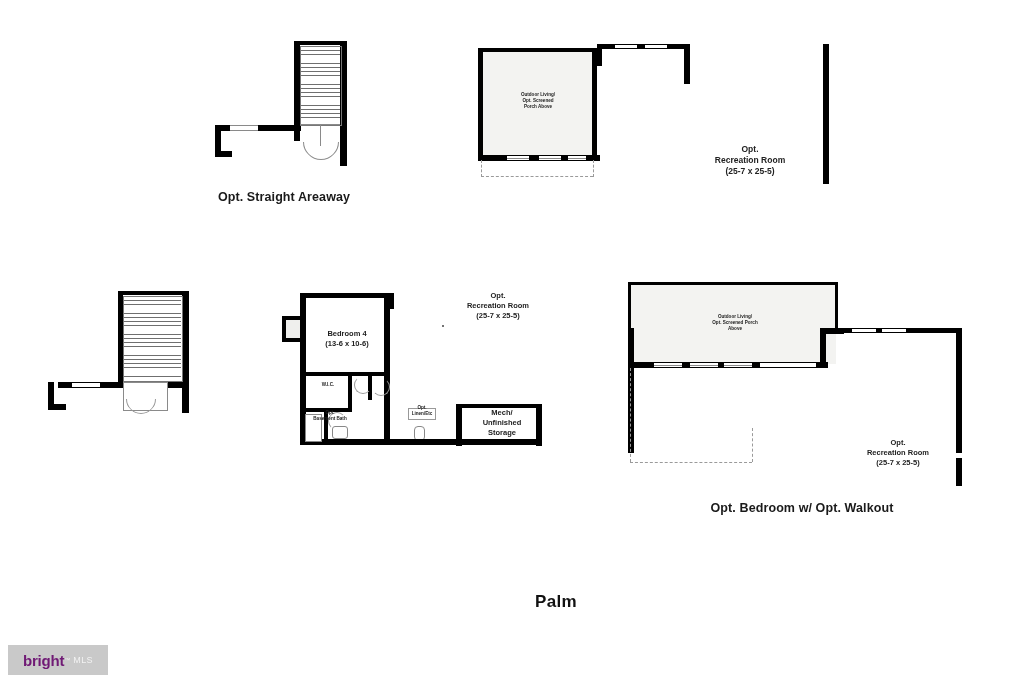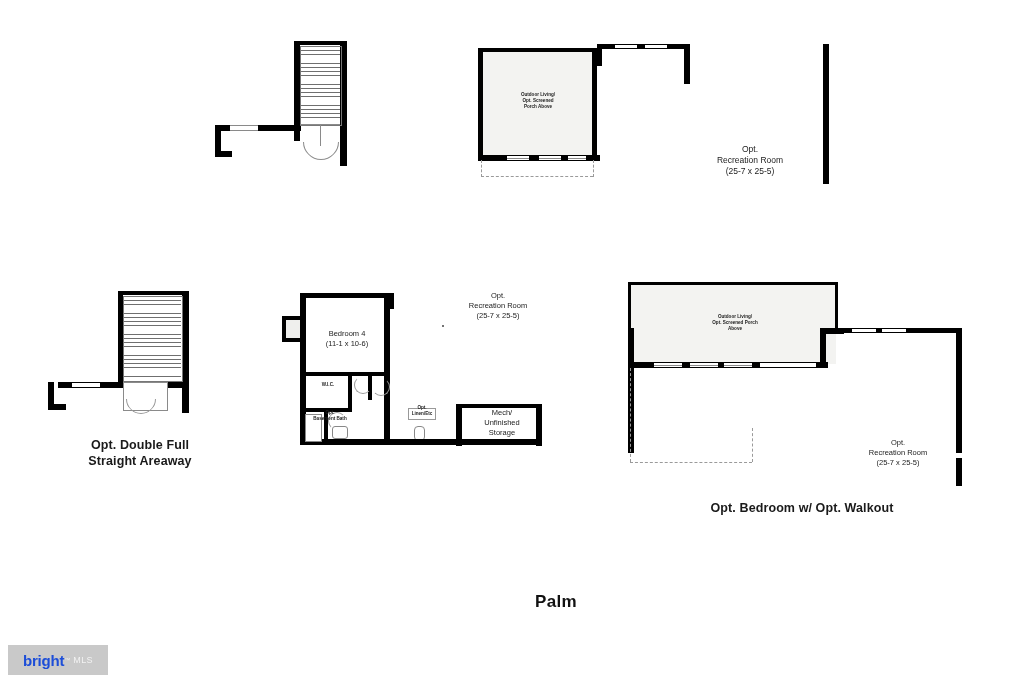--- a/index.html
+++ b/index.html
@@ -28,21 +28,21 @@
     font-size: 12.5px;
     font-weight: 700;
     color: #1a1a1a;
     line-height: 1.25;
     letter-spacing: 0.1px;
   }
   .roomlabel {
     position: absolute;
     text-align: center;
     font-size: 8.5px;
-    font-weight: 400;
+    font-weight: 700;
     color: #222;
     line-height: 1.3;
     white-space: pre-line;
   }
   .roomlabel.tiny {
     font-size: 4.6px;
     font-weight: 700;
     line-height: 1.35;
   }
   .roomlabel.mini {
@@ -126,21 +126,21 @@
     width: 100px;
     height: 30px;
     background: #c9c9c9;
     display: flex;
     align-items: center;
     justify-content: center;
   }
   .logo-text {
     font-size: 15px;
     font-weight: 700;
-    color: #1d4ed8;
+    color: #701a75;
     letter-spacing: -0.2px;
   }
   .logo-sub {
     font-size: 9px;
     font-weight: 400;
     color: #f2f2f2;
     margin-left: 3px;
     letter-spacing: 0.4px;
   }
   .logo-tm {
@@ -172,20 +172,21 @@
     <div class="thin" style="left:30px; top:89px; width:28px; height:1px;"></div>
     <div class="thin" style="left:30px; top:94px; width:28px; height:1px;"></div>
 
     <div class="hatch" style="left:100px; top:10px; width:40px; height:78px;"></div>
     <div class="stairbox" style="left:100px; top:10px; width:40px; height:78px;"></div>
 
     <div class="thin" style="left:100px; top:88px; width:40px; height:1px;"></div>
     <div class="arc" style="left:103px; top:88px; width:34px; height:34px; border-color:transparent; border-left-color:#8d8d8d; border-bottom-color:#8d8d8d; transform:rotate(-45deg);"></div>
     <div class="thin" style="left:120px; top:88px; width:1px; height:22px;"></div>
   </div>
+  <div class="caption" style="left:184px; top:190px; width:200px;">Opt. Straight Areaway</div>
 
   <div class="plan" style="left:475px; top:36px; width:380px; height:160px;">
 
     <div class="fill" style="left:6px; top:12px; width:112px; height:110px;"></div>
 
     <div class="w" style="left:3px; top:12px; width:5px; height:112px;"></div>
 
     <div class="w" style="left:3px; top:12px; width:118px; height:4px;"></div>
 
     <div class="w" style="left:117px; top:12px; width:5px; height:112px;"></div>
@@ -234,22 +235,20 @@
     <div class="hatch" style="left:83px; top:10px; width:58px; height:84px;"></div>
     <div class="stairbox" style="left:83px; top:10px; width:58px; height:84px;"></div>
 
     <div class="thin" style="left:83px; top:96px; width:45px; height:1px;"></div>
     <div class="thin" style="left:83px; top:124px; width:45px; height:1px;"></div>
     <div class="thin" style="left:83px; top:96px; width:1px; height:29px;"></div>
     <div class="thin" style="left:127px; top:96px; width:1px; height:29px;"></div>
     <div class="arc" style="left:86px; top:98px; width:28px; height:28px; border-color:transparent; border-left-color:#9a9a9a; border-bottom-color:#9a9a9a; transform:rotate(-45deg);"></div>
     <div class="thin" style="left:32px; top:97px; width:28px; height:4px; background:#ffffff;"></div>
   </div>
-  <div class="caption" style="left:40px; top:438px; width:200px; white-space:pre-line;">Opt. Double Full
-Straight Areaway</div>
 
   <div class="plan" style="left:296px; top:286px; width:260px; height:165px;">
 
     <div class="w" style="left:4px; top:7px; width:6px; height:152px;"></div>
 
     <div class="w" style="left:4px; top:7px; width:90px; height:5px;"></div>
 
     <div class="w" style="left:88px; top:7px; width:6px; height:152px;"></div>
 
     <div class="w" style="left:4px; top:153px; width:90px; height:6px;"></div>
@@ -277,21 +276,21 @@
     <div class="w" style="left:94px; top:7px; width:4px; height:16px;"></div>
     <div class="w" style="left:160px; top:118px; width:6px; height:42px;"></div>
     <div class="w" style="left:160px; top:118px; width:84px; height:4px;"></div>
     <div class="w" style="left:240px; top:118px; width:6px; height:42px;"></div>
     <div class="w" style="left:94px; top:153px; width:152px; height:6px;"></div>
 
     <div class="dot" style="left:146px; top:39px;"></div>
     <div class="thin" style="left:112px; top:122px; width:26px; height:10px; background:#ffffff; border:0.8px solid #999;"></div>
 
     <div class="roomlabel" style="left:14px; top:43px; width:74px; font-size:7.5px;">Bedroom 4
-(11-1 x 10-6)</div>
+(13-6 x 10-6)</div>
     <div class="roomlabel" style="left:148px; top:5px; width:108px; font-size:7.5px;">Opt.
 Recreation Room
 (25-7 x 25-5)</div>
     <div class="roomlabel" style="left:166px; top:122px; width:80px; font-size:7.5px;">Mech/
 Unfinished
 Storage</div>
     <div class="roomlabel tiny" style="left:10px; top:124px; width:48px;">Opt.
 Basement Bath</div>
     <div class="roomlabel tiny" style="left:12px; top:96px; width:40px;">W.I.C.</div>
     <div class="roomlabel tiny" style="left:108px; top:119px; width:36px;">Opt.

